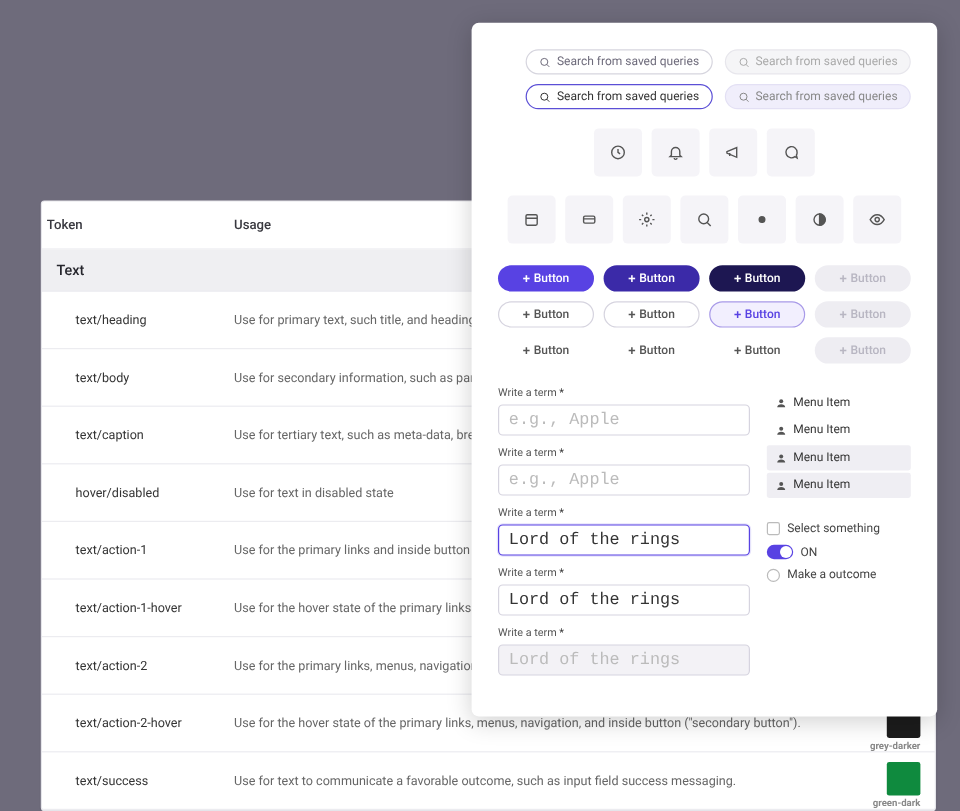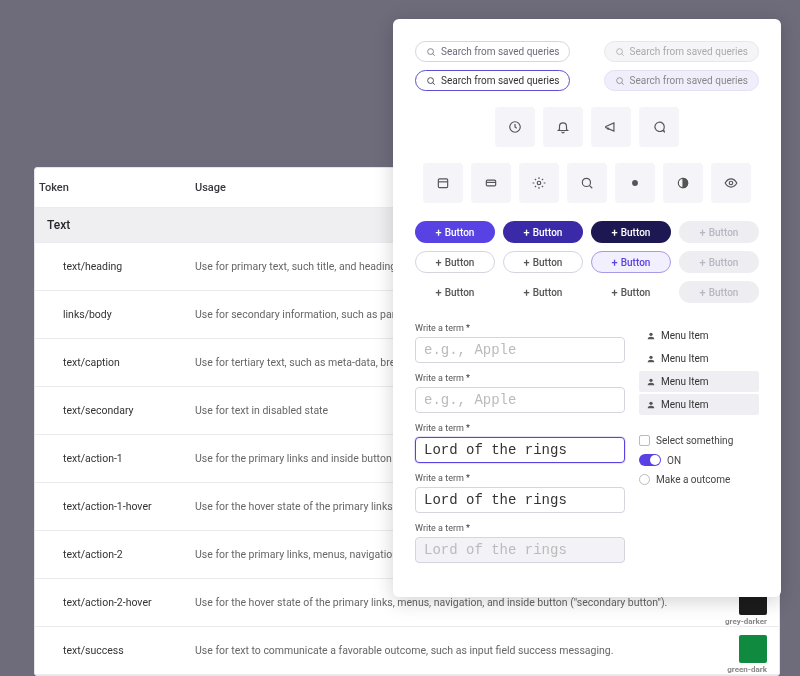--- a/index.html
+++ b/index.html
@@ -51,21 +51,21 @@
     left: 393px;
     top: 19px;
     width: 388px;
     background: #fff;
     border-radius: 6px;
     box-shadow: 0 4px 20px rgba(0,0,0,0.18);
     padding: 22px 22px 34px;
   }
 
   
-  .search-row { display: flex; gap: 10px; justify-content: space-between; margin-bottom: 8px; }
+  .search-row { display: flex; gap: 10px; justify-content: flex-end; margin-bottom: 8px; }
   .search-pill {
     display: flex; align-items: center; gap: 5px;
     border: 1px solid #d6d5de; border-radius: 14px;
     padding: 4px 10px; font-size: 10px; color: #6e6b7b;
     background: #fff;
   }
   .search-pill.muted { background: #f5f5f7; color: #aaa; border-color: #e7e6ec; }
   .search-pill.active { border-color: #5b4fd6; color: #333; }
   .search-pill.active-bg { background: #f0eefb; color: #888; border-color: #e3e0f4;}
   .search-icon-svg { width: 10px; height: 10px; stroke: currentColor; fill: none; stroke-width: 2; }
@@ -138,29 +138,29 @@
     <div class="col-token">Token</div>
     <div class="col-usage">Usage</div>
   </div>
   <div class="token-section">Text</div>
 
   <div class="token-row">
     <div class="col-token">text/heading</div>
     <div class="col-usage">Use for primary text, such title, and headings.</div>
   </div>
   <div class="token-row">
-    <div class="col-token">links/body</div>
+    <div class="col-token">text/body</div>
     <div class="col-usage">Use for secondary information, such as paragraphs.</div>
   </div>
   <div class="token-row">
     <div class="col-token">text/caption</div>
     <div class="col-usage">Use for tertiary text, such as meta-data, breadcrumbs, input fi</div>
   </div>
   <div class="token-row">
-    <div class="col-token">text/secondary</div>
+    <div class="col-token">hover/disabled</div>
     <div class="col-usage">Use for text in disabled state</div>
   </div>
   <div class="token-row">
     <div class="col-token">text/action-1</div>
     <div class="col-usage">Use for the primary links and inside button ("secondary button</div>
   </div>
   <div class="token-row">
     <div class="col-token">text/action-1-hover</div>
     <div class="col-usage">Use for the hover state of the primary links and inside button ("s</div>
   </div>

